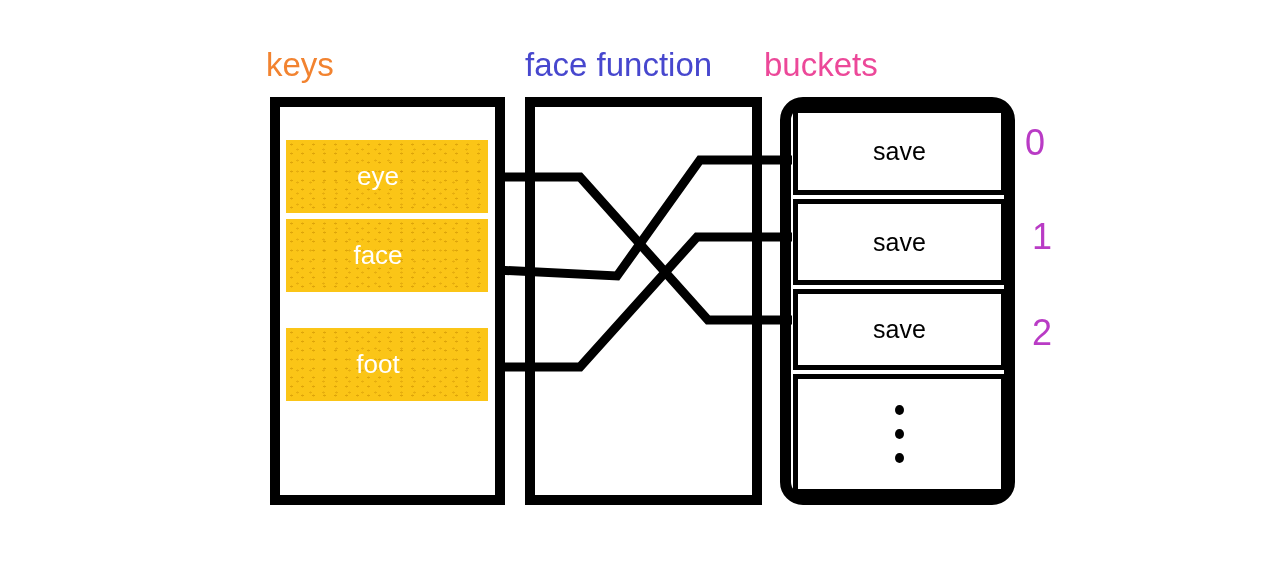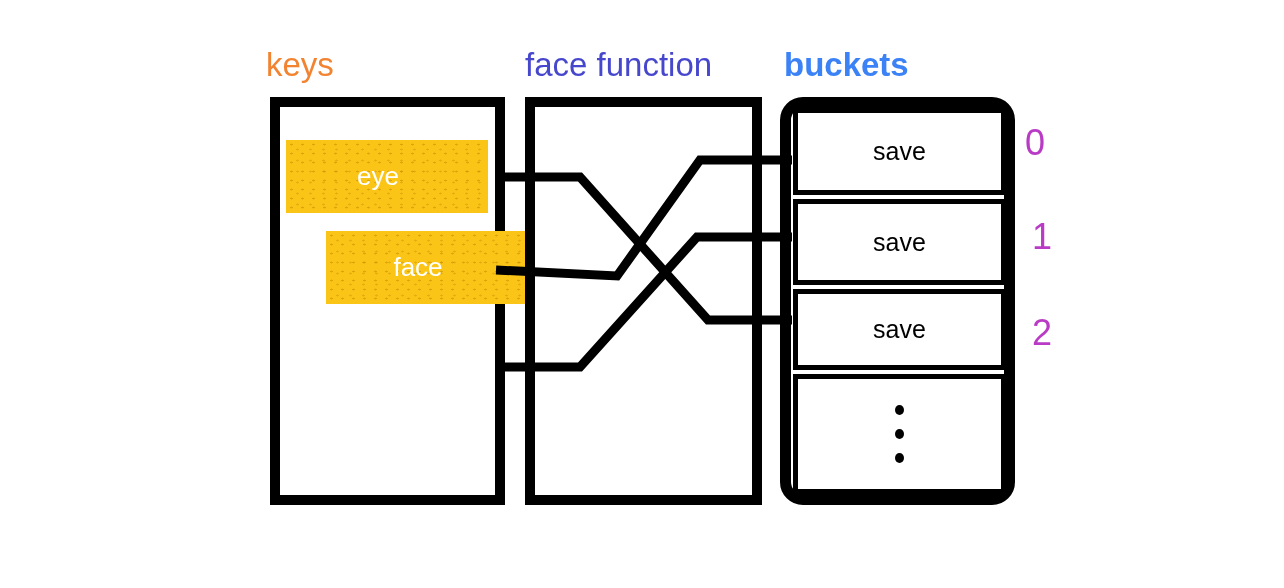--- a/index.html
+++ b/index.html
@@ -9,21 +9,21 @@
     overflow:hidden;
   }
 
   
   .col-title {
     position:absolute; top:44px; height:42px; line-height:42px;
     font-size:33px; font-weight:400;
   }
   .t-keys    { left:266px; width:235px; color:#F28330; }
   .t-hash    { left:525px; width:237px; color:#4747CE; }
-  .t-buckets { left:784px; width:235px; color:#3b82f6;font-weight:bold; }
+  .t-buckets { left:764px; width:235px; color:#ec4899; }
 
   
   .box {
     position:absolute; top:97px; height:408px;
     background:#ffffff; border:10px solid #000000; box-sizing:border-box;
   }
   .box-keys    { left:270px; width:235px; }
   .box-hash    { left:525px; width:237px; }
   .box-buckets { left:780px; width:235px; border-width:11px;border-radius:23px; }
 
@@ -34,21 +34,21 @@
     background-image:
       radial-gradient(rgba(198,138,0,0.55) 1px, rgba(0,0,0,0) 1.4px),
       radial-gradient(rgba(198,138,0,0.40) 1px, rgba(0,0,0,0) 1.4px);
     background-size:11px 9px, 13px 11px;
     background-position:0 0, 5px 4px;
     color:#ffffff; font-size:26px;
     display:flex; align-items:center; justify-content:center;
     padding-right:18px; box-sizing:border-box;
   }
   .key-eye  { top:33px; }
-  .key-face { top:124px;margin-left:40px; }
+  .key-face { top:112px; }
   .key-foot { top:221px; }
 
   
   .bucket-cell {
     position:absolute; left:2px; width:213px;
     border:5px solid #000000; box-sizing:border-box; background:#ffffff;
     display:flex; align-items:center; justify-content:center;
     font-size:25px; color:#000000;
   }
   .cell-0 { top:0px;   height:87px; }
@@ -75,20 +75,21 @@
 
 <div class="canvas">
 
   <div class="col-title t-keys">keys</div>
   <div class="col-title t-hash">face function</div>
   <div class="col-title t-buckets">buckets</div>
 
   <div class="box box-keys">
     <div class="key-item key-eye">eye</div>
     <div class="key-item key-face">face</div>
+    <div class="key-item key-foot">foot</div>
   </div>
 
   <div class="box box-hash"></div>
 
   <div class="box box-buckets">
     <div class="bucket-cell cell-0">save</div>
     <div class="bucket-cell cell-1">save</div>
     <div class="bucket-cell cell-2">save</div>
     <div class="bucket-cell cell-3">
       <div class="dot"></div>

